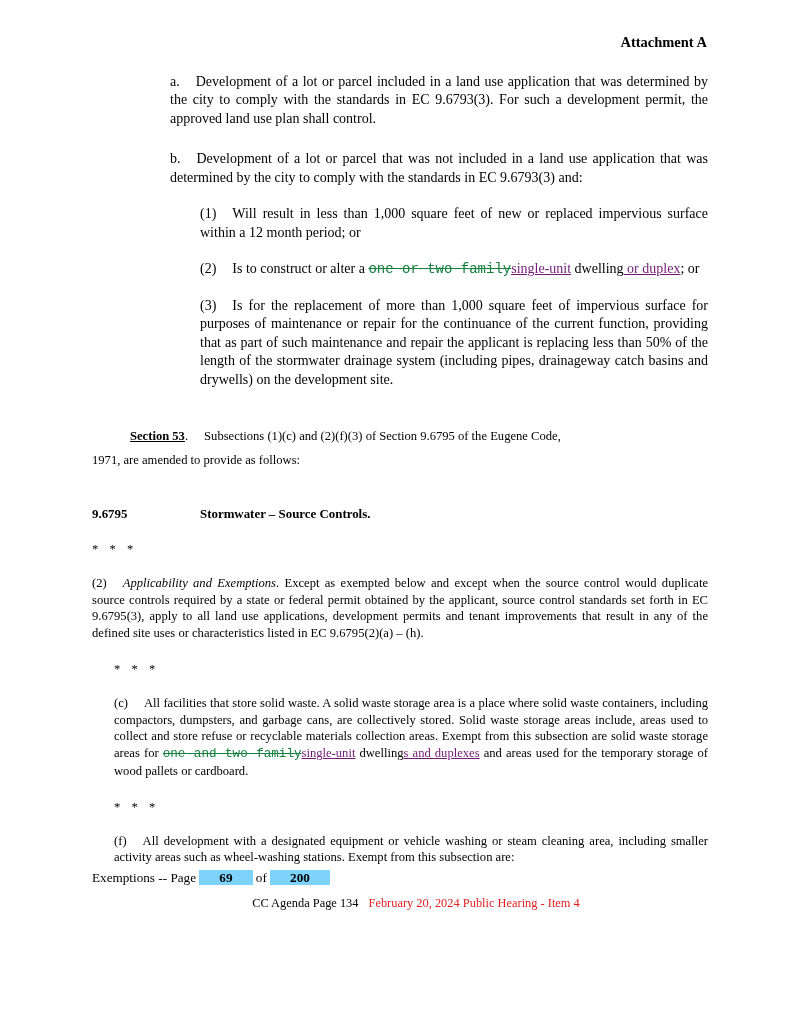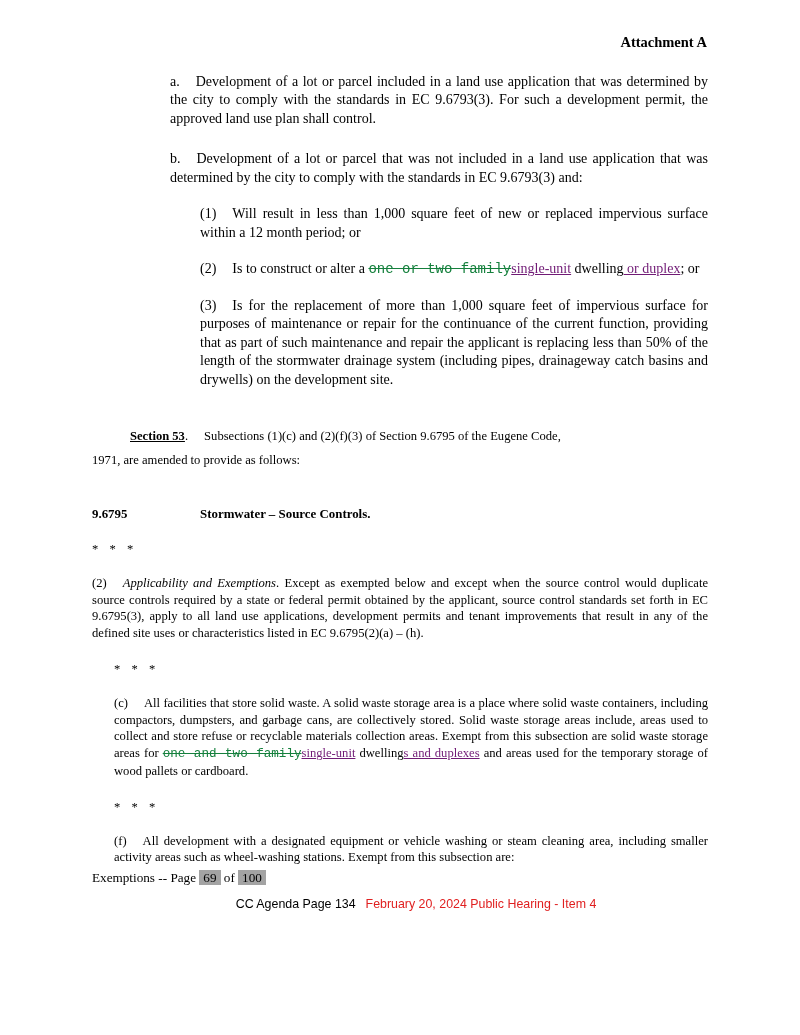--- a/index.html
+++ b/index.html
@@ -99,31 +99,32 @@
   }
   em { font-style: italic; }
   .footer {
     position: absolute;
     left: 92px;
     bottom: 38px;
     font-size: 13.2px;
     font-family: "Liberation Serif", serif;
   }
   .pgnum {
-    background: #a3a3a3;
-    padding: 0 4px;
+    background: #7dd3fc;
+    padding: 0 20px;
+    font-weight: bold;
   }
   .footer-center {
     position: absolute;
     left: 0;
     right: 0;
     bottom: 13px;
     text-align: center;
     font-size: 12.4px;
-    font-family: Liberation Sans, sans-serif;
+    font-family: Liberation Serif, serif;
     padding-left: 32px;
   }
   .footer-red {
     color: #e02020;
     margin-left: 10px;
   }
 </style>
 </head>
 <body>
 
@@ -178,20 +179,20 @@
   <div class="stars stars-indent">* * *</div>
 
   <div class="para para-indent">
     <span>(f)</span><span class="tab-md"></span><span>All development with a designated equipment or vehicle washing or steam cleaning area, including smaller activity areas such as wheel-washing stations. Exempt from this subsection are:</span>
   </div>
 
   <div class="footer">
     <span>Exemptions -- Page</span>
     <span class="pgnum">69</span>
     <span>of</span>
-    <span class="pgnum">100</span>
+    <span class="pgnum">200</span>
   </div>
 
   <div class="footer-center">
     <span>CC Agenda Page 134</span><span class="footer-red">February 20, 2024 Public Hearing - Item 4</span>
   </div>
 
 </div>
 
 </body></html>

